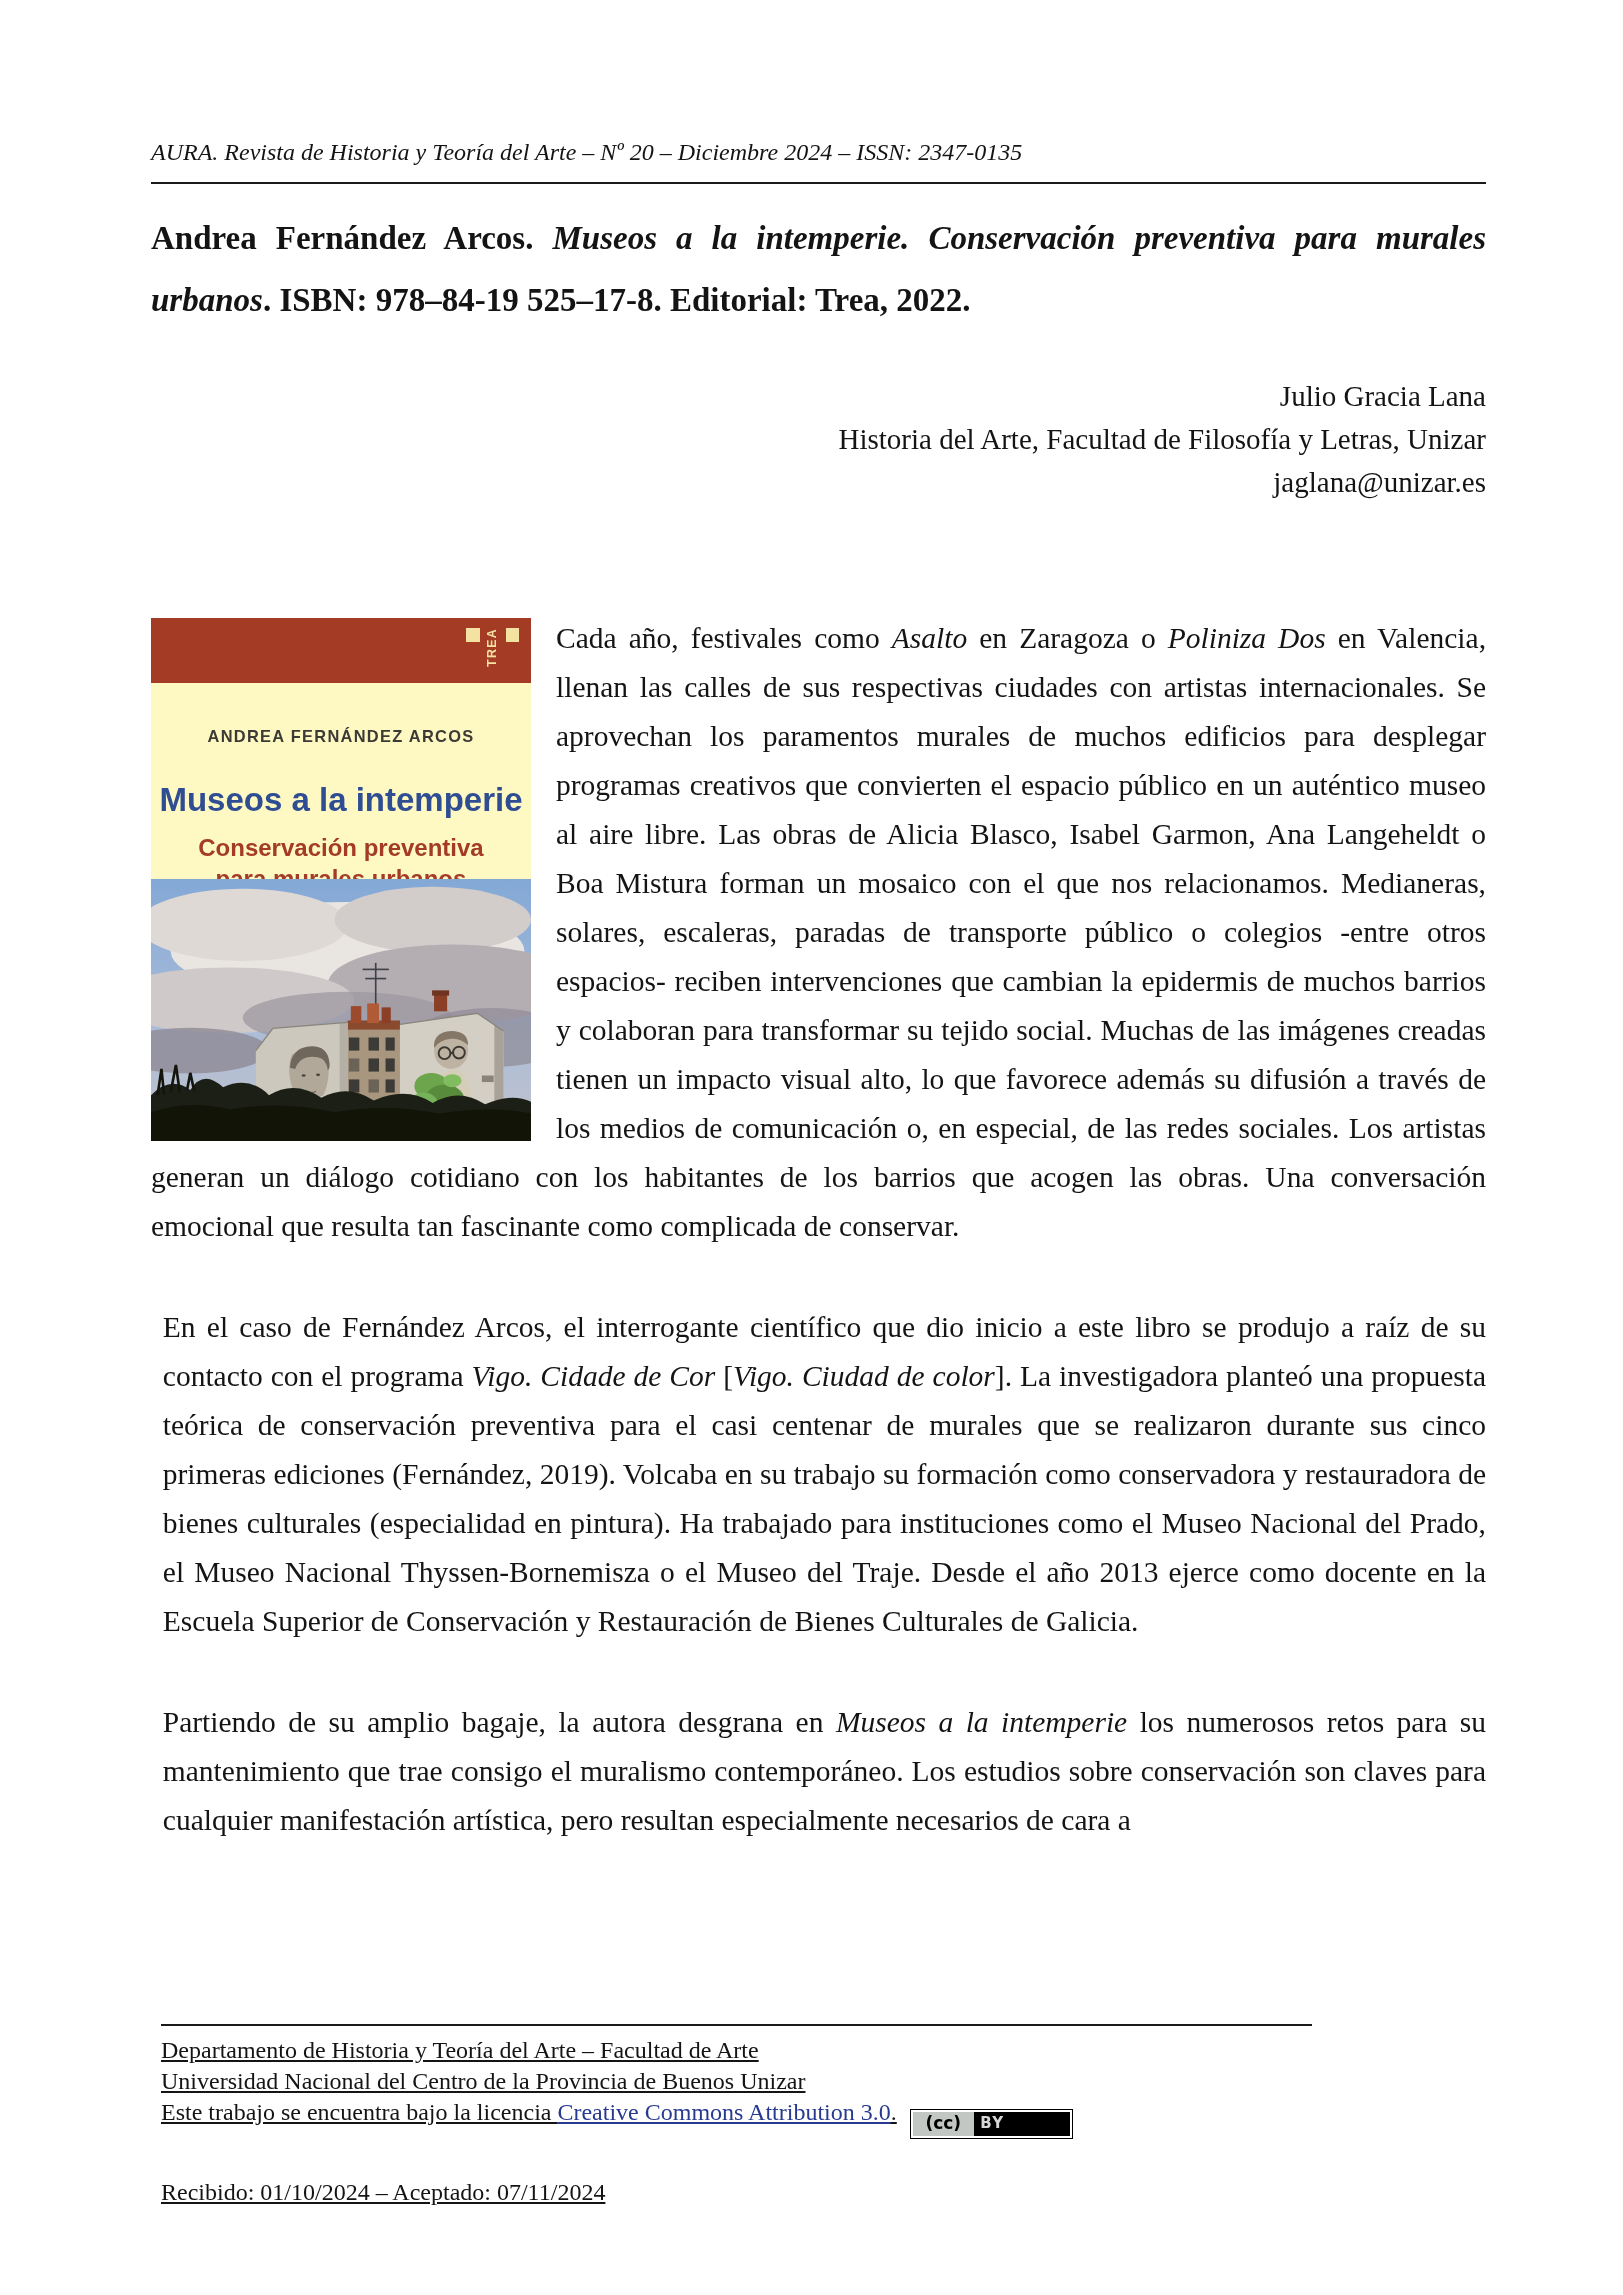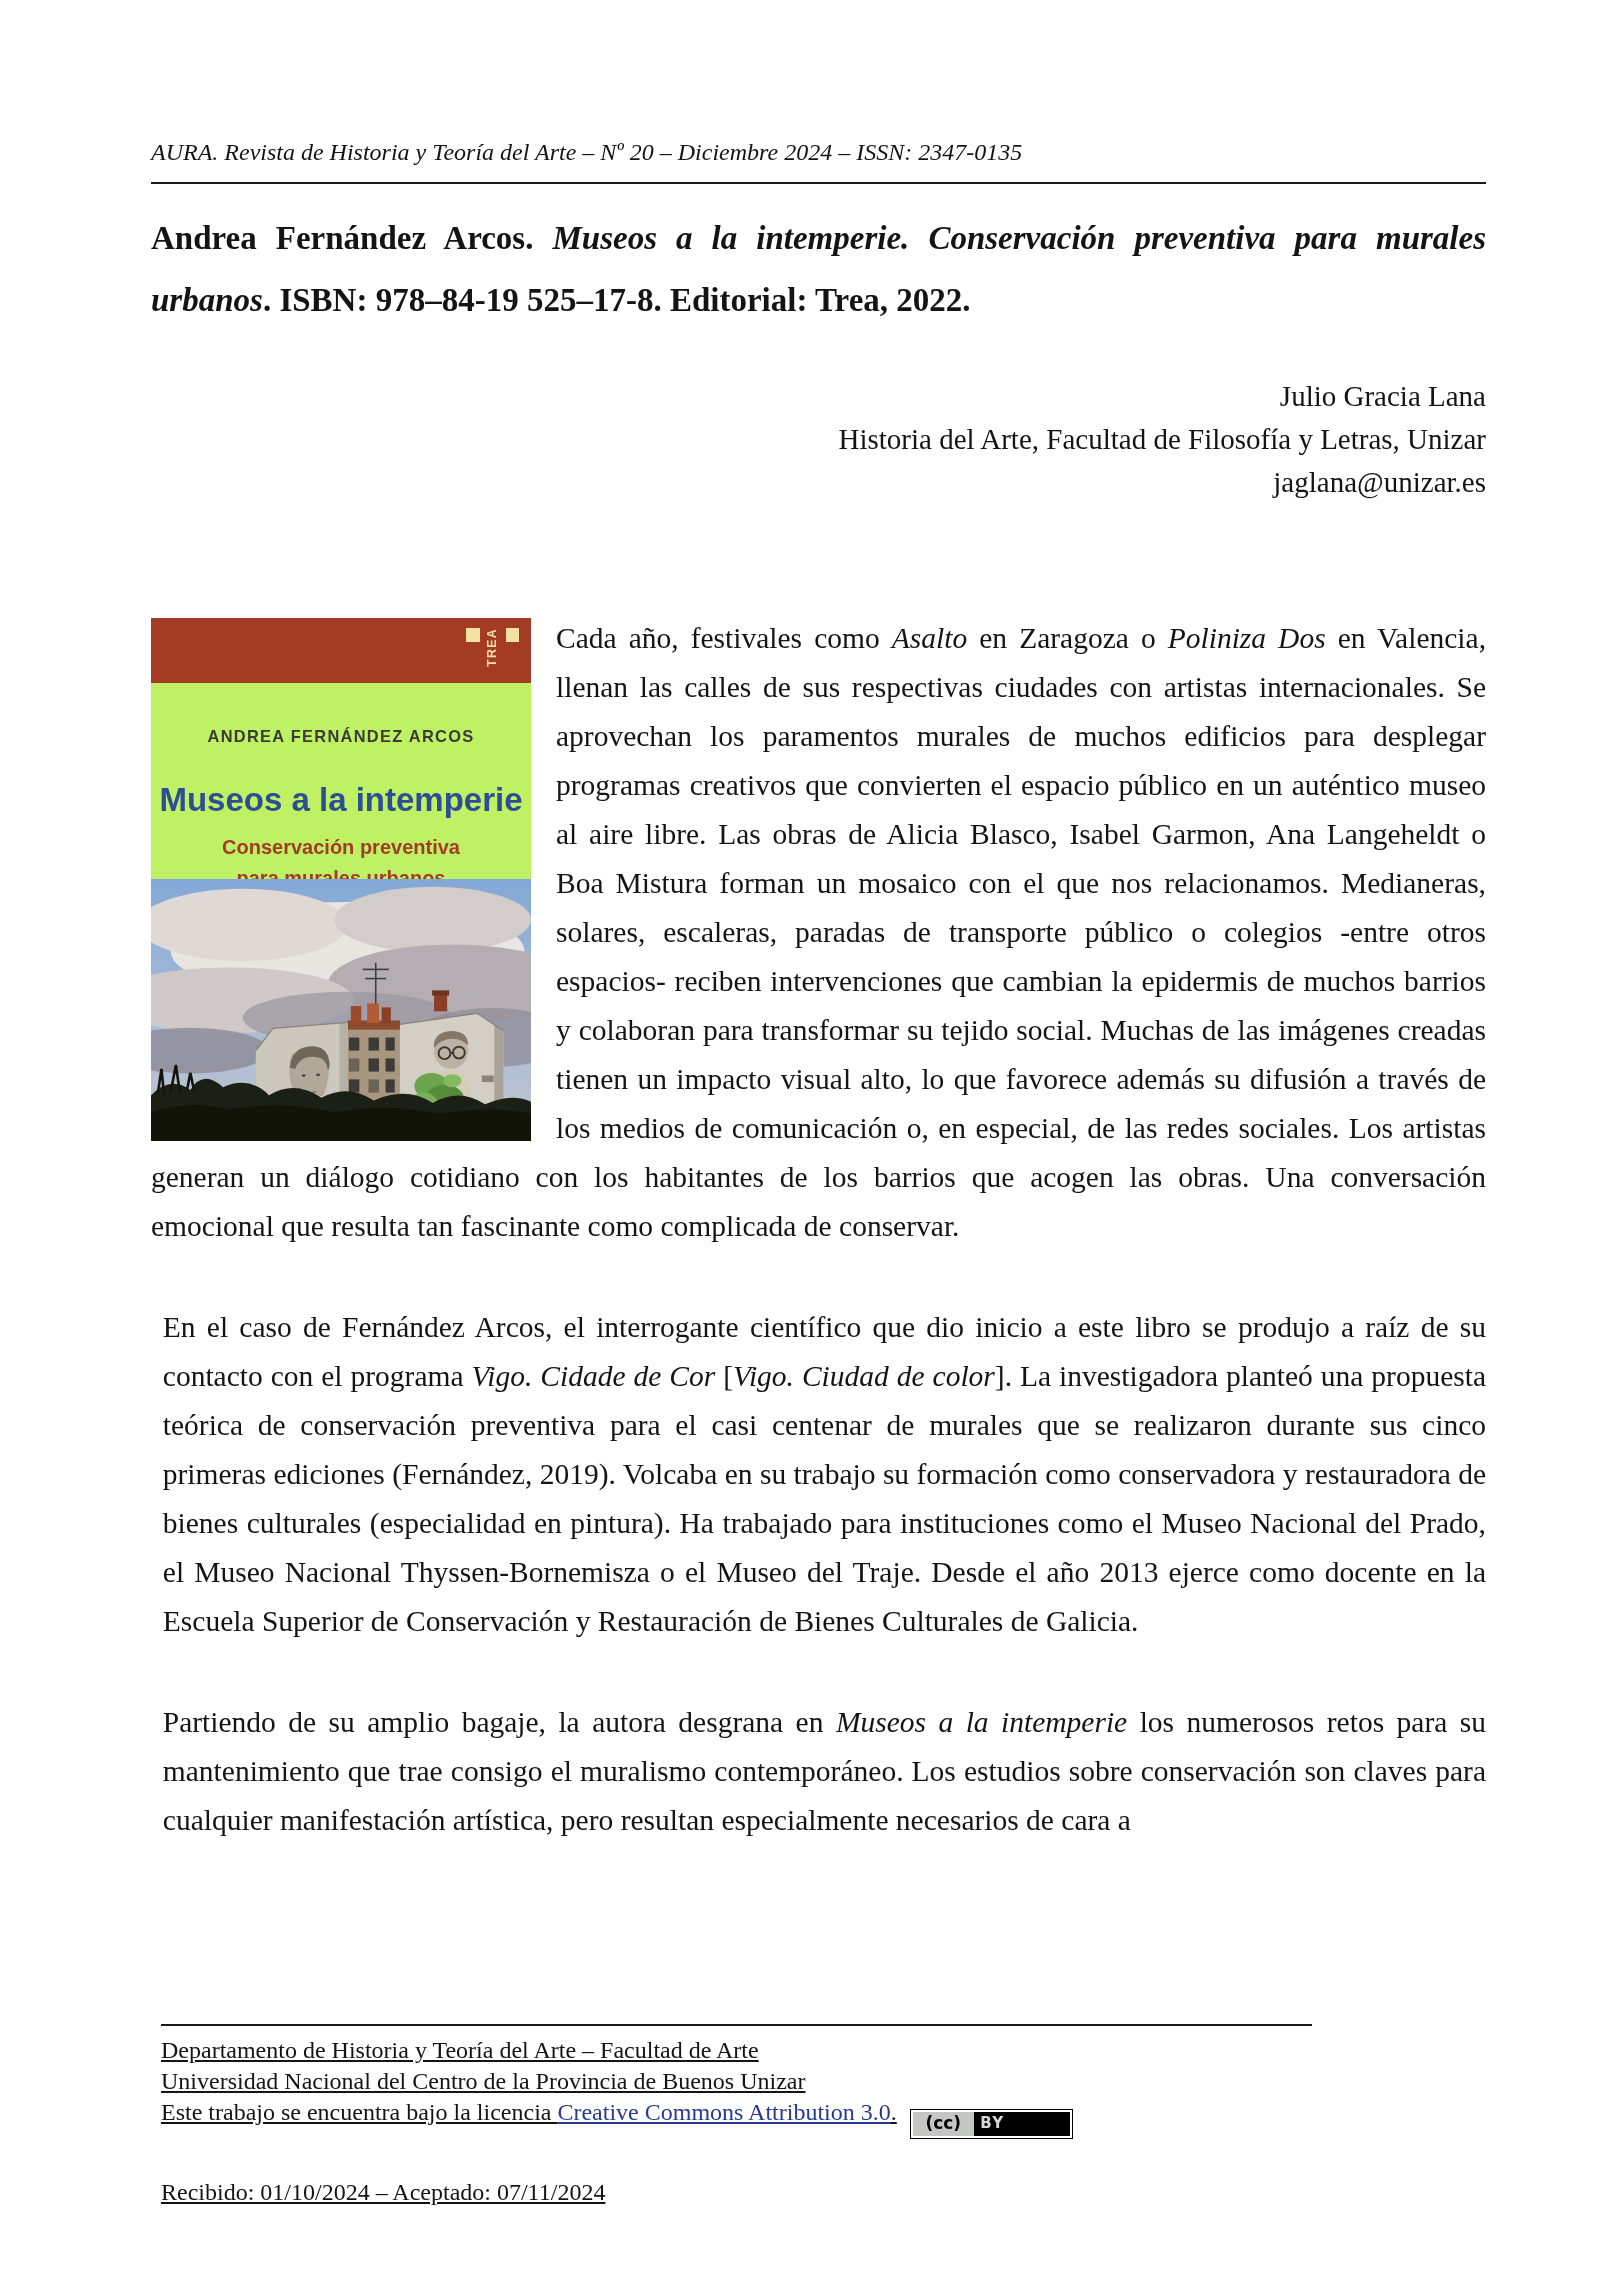--- a/index.html
+++ b/index.html
@@ -28,25 +28,25 @@
   .indent{padding-left:11.8px;}
 
   
   .cover{display:block;float:left;width:380px;height:524px;margin:3.9px 25px 7.9px 0;
          font-family:"Liberation Sans",sans-serif;text-align:center;}
   .cover-band{display:block;height:65px;background:#A43B25;position:relative;}
   .trea{position:absolute;top:10.5px;right:11.8px;display:flex;align-items:flex-start;gap:5.9px;}
   .sq{width:13.7px;height:13.7px;background:#F3E2A2;display:inline-block;}
   .trea-text{color:#F3E2A2;font-size:12.4px;font-weight:bold;letter-spacing:1.3px;
              writing-mode:vertical-rl;transform:rotate(180deg);line-height:13.7px;}
-  .cover-cream{display:block;height:196px;background:#bef264;}
+  .cover-cream{display:block;height:196px;background:#fef9c3;}
   .cover-author{display:block;padding-top:29px;font-size:16.4px;font-weight:bold;
                 letter-spacing:1.3px;color:#3c3a34;}
   .cover-title{display:block;margin-top:14.4px;font-size:33px;font-weight:bold;color:#2F4D92;}
-  .cover-sub{display:block;font-size:20px;font-weight:bold;color:#A33B26;line-height:31px;}
+  .cover-sub{display:block;font-size:24px;font-weight:bold;color:#A33B26;line-height:31px;}
   .cover-sub.first{margin-top:7.9px;}
   .cover-photo{display:block;width:380px;height:262px;}
 
   
   .footer{position:absolute;left:161px;top:2024px;width:1335px;font-size:24px;line-height:31px;text-decoration:underline;}
   .footer p{margin:0;}
   .foot-rule{width:1151px;border-top:2px solid #1a1a1a;margin-bottom:9.2px;height:0;}
   .cc-link{color:#283a8f;text-decoration:underline;cursor:pointer;}
   .cc-badge{display:inline-flex;vertical-align:-9.2px;margin-left:13px;
             border:1.3px solid #000;background:#fff;padding:2px;}

